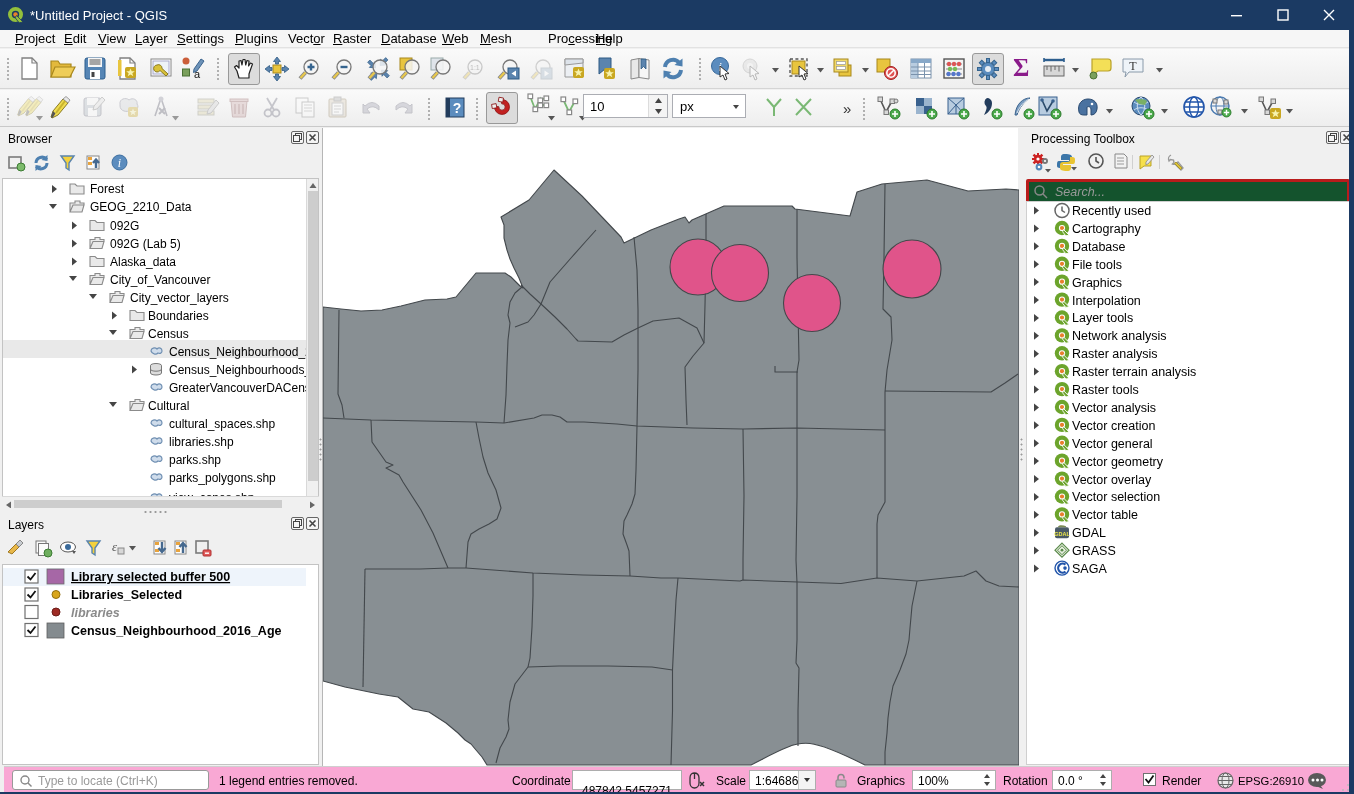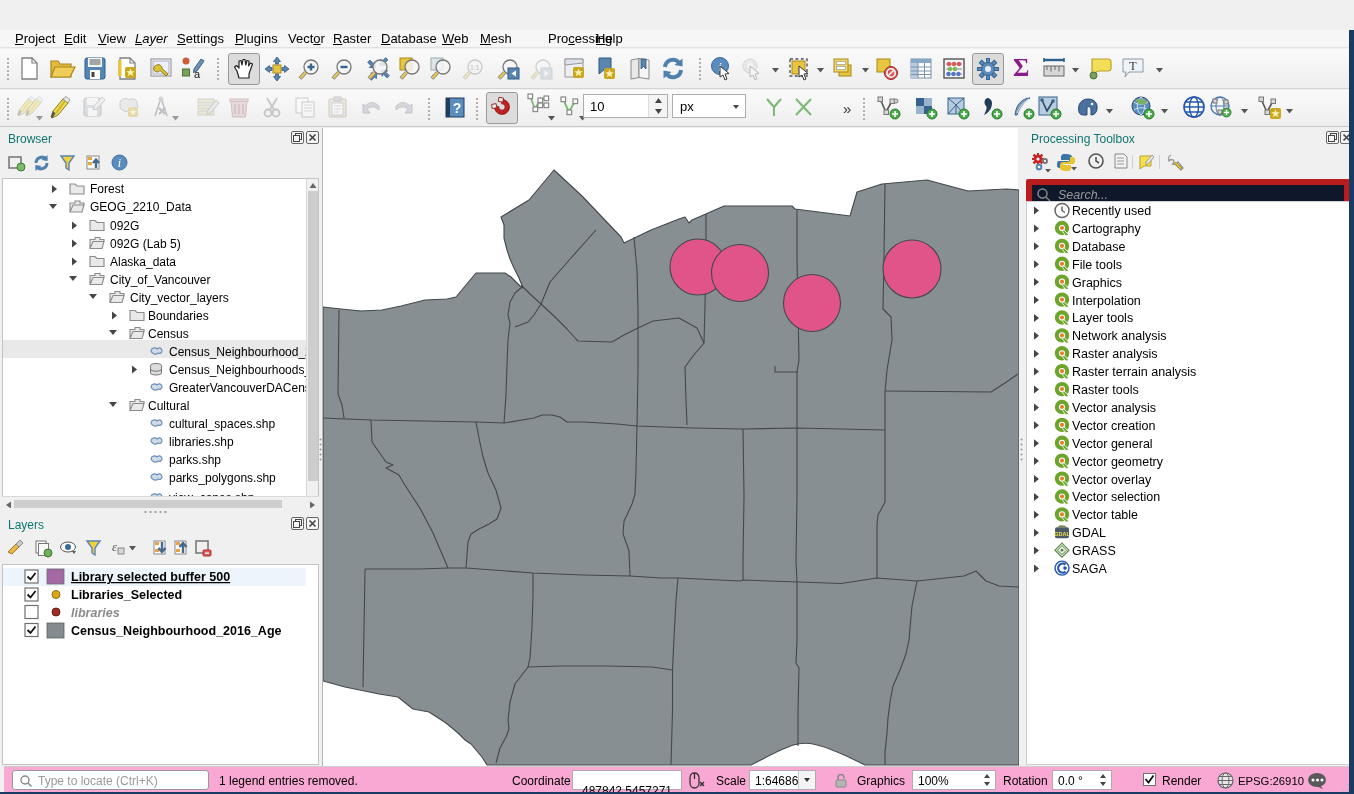--- a/index.html
+++ b/index.html
@@ -16,39 +16,56 @@
 #menubar u { text-decoration:underline; text-underline-offset:1px; }
 
 #tb1 { position:absolute; left:0; top:49px; width:1354px; height:40px; background:linear-gradient(#fafafa,#eeeeee); border-bottom:1px solid #d4d4d4; }
 #tb2 { position:absolute; left:0; top:90px; width:1354px; height:37px; background:linear-gradient(#fafafa,#eeeeee); border-bottom:1px solid #c9c9c9; }
 .pressed { position:absolute; width:32px; height:32px; background:#dcdcdc; border:1px solid #999; border-radius:3px; }
 .handle { position:absolute; width:4px; height:24px;
   background-image:radial-gradient(circle, #b0b0b0 1px, transparent 1.2px);
   background-size:4px 4px; }
 .dd { position:absolute; width:0; height:0; border-left:3.5px solid transparent; border-right:3.5px solid transparent; border-top:4px solid #555; }
 
-.ptitle { position:absolute; font-size:12px; color:#0f766e; }
+.ptitle { position:absolute; font-size:12px; color:#000000; }
 .pbtn { position:absolute; width:13px; height:13px; border:1px solid #666; border-radius:2px; background:#f4f4f4; font-size:9px; line-height:11px; text-align:center; color:#333; }
 .white-area { position:absolute; background:#fff; border:1px solid #c3c3c3; }
 
 #statusbar { position:absolute; left:4px; top:766px; width:1354px; height:28px; background:#f9a8d4; border-top:1px solid #cfcfcf; font-size:12px; }
 #statusbar .lbl { position:absolute; top:7px; color:#000; }
 .sbox { position:absolute; top:3px; height:20px; background:#fff; border:1px solid #adadad; font-size:12px; }
 
 #rstrip { position:absolute; right:0; top:30px; width:5px; height:762px; background:#1b3a63; }
 #bstrip { position:absolute; left:0; top:792px; width:1354px; height:2px; background:#1b3a63; }
 </style>
 </head>
 <body>
 <div id="app">
+  <div id="titlebar">
+    <svg class="logo" width="17" height="16" viewBox="0 0 17 16" style="left:8px; top:7px;">
+      <circle cx="7.5" cy="7.5" r="5.6" fill="none" stroke="#93bf3c" stroke-width="3.8"></circle>
+      <circle cx="7.5" cy="7.5" r="2.2" fill="#e8822a"></circle>
+      <path d="M8.5 8.5 L15 15 L11.2 15.8 L7.2 10.8 Z" fill="#93bf3c" stroke="#1b3a63" stroke-width="0.8"></path>
+    </svg>
+    <span class="title" style="left:30px;">*Untitled Project - QGIS</span>
+    <div class="wbtn" style="right:94px;"><svg width="46" height="30">
+          <rect x="17" y="15" width="11" height="1.4" fill="#fff"></rect>
+        </svg></div>
+    <div class="wbtn" style="right:48px;"><svg width="46" height="30">
+          <rect x="18" y="10" width="10" height="10" fill="none" stroke="#fff" stroke-width="1.4"></rect>
+        </svg></div>
+    <div class="wbtn" style="right:2px;"><svg width="46" height="30">
+          <path d="M18 10 L28 20 M28 10 L18 20" stroke="#fff" stroke-width="1.4"></path>
+        </svg></div>
+  </div>
   <div id="menubar">
     <span style="left:15px;"><u>P</u>roject</span>
     <span style="left:64px;"><u>E</u>dit</span>
     <span style="left:98px;"><u>V</u>iew</span>
-    <span style="left:135px;font-style:italic;"><u>L</u>ayer</span>
+    <span style="left:135px;"><u>L</u>ayer</span>
     <span style="left:177px;"><u>S</u>ettings</span>
     <span style="left:235px;"><u>P</u>lugins</span>
     <span style="left:288px;">Vect<u>o</u>r</span>
     <span style="left:333px;"><u>R</u>aster</span>
     <span style="left:381px;"><u>D</u>atabase</span>
     <span style="left:442px;"><u>W</u>eb</span>
     <span style="left:480px;"><u>M</u>esh</span>
     <span style="left:548px;">Pro<u>c</u>essing</span>
     <span style="left:596px;"><u>H</u>elp</span>
   </div>
@@ -930,21 +947,21 @@
             <rect width="1" height="14" fill="#d0d0d0"></rect>
           </g>
 
         <g transform="translate(136,0)">
             <path d="M4 2 A4.5 4.5 0 0 0 2 8 L3.5 6.5 L6.5 7 L7 9.5 L5.5 11 A4.5 4.5 0 0 0 11 9 L16 15 L14 17 L8 11" fill="none" stroke="#999" stroke-width="1.4"></path>
             <path d="M9 9 L15 15 L13.5 16.5 L7.5 10.5 Z" fill="#d9c13a" stroke="#a08b1e" stroke-width="0.8"></path>
           </g>
       </svg>
     </div>
 
-    <div style="position:absolute; left:7px; top:52px; width:324px; height:36px; background:#0f172a; border:6px solid #b91c1c; border-radius:2px;">
+    <div style="position:absolute; left:7px; top:52px; width:324px; height:36px; background:#14532d; border:3px solid #b91c1c; border-radius:2px;">
       <svg width="16" height="16" style="position:absolute; left:4px; top:2px;">
           <circle cx="6.5" cy="6.5" r="4.5" fill="none" stroke="#888" stroke-width="1.5"></circle>
           <path d="M10 10 L14 14" stroke="#888" stroke-width="1.5"></path>
         </svg>
       <span style="position:absolute; left:26px; top:3px; font-style:italic; color:#9a9a9a; font-size:12.5px;">Search...</span>
     </div>
     <div class="white-area" style="left:7px; top:74px; width:324px; height:564px; border-color:#cfcfcf;"></div>
     <div id="ptree" style="position:absolute; left:1px; top:75px; width:329px; height:562px; overflow:hidden;">
       <svg width="315" height="562" viewBox="0 0 315 562">
         <defs>

